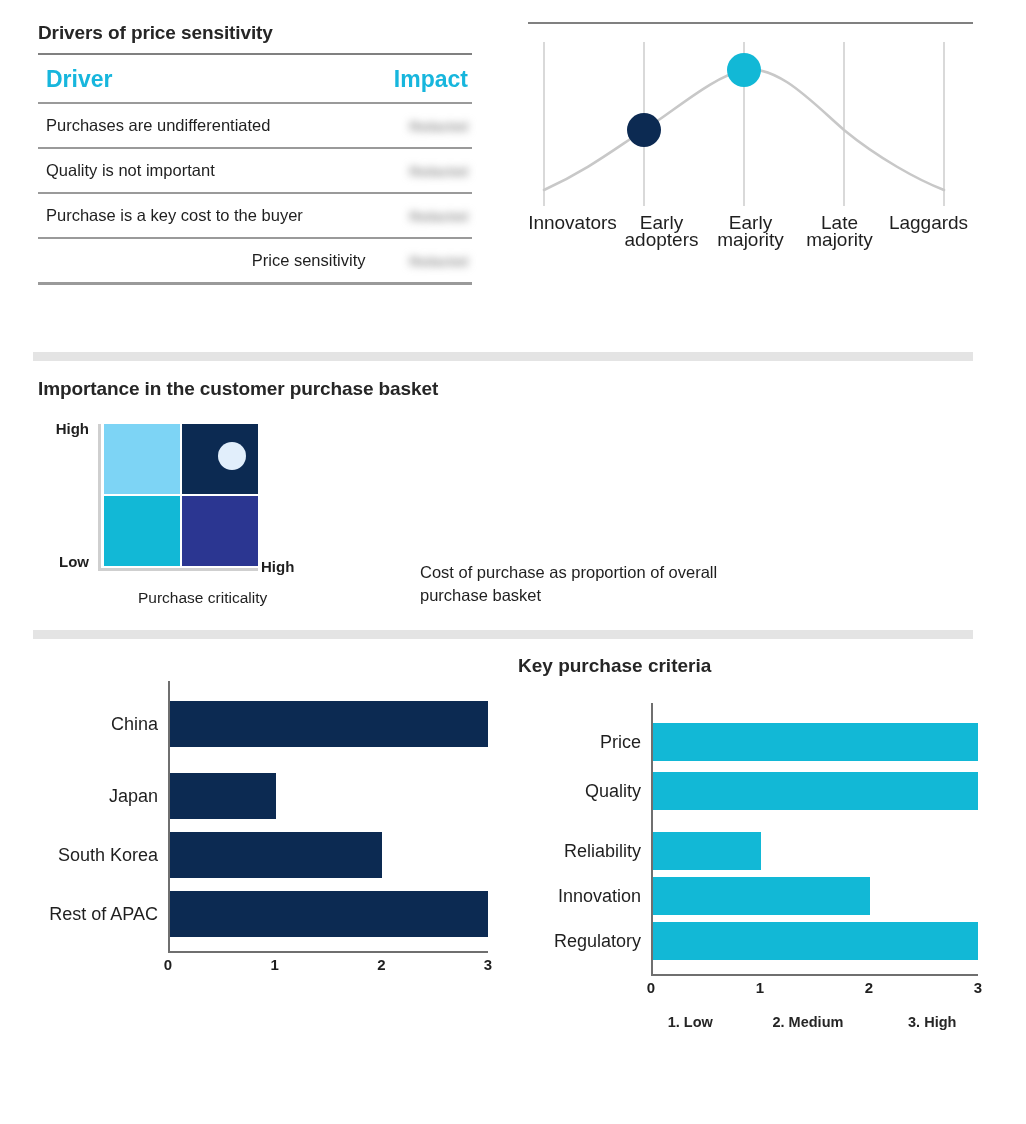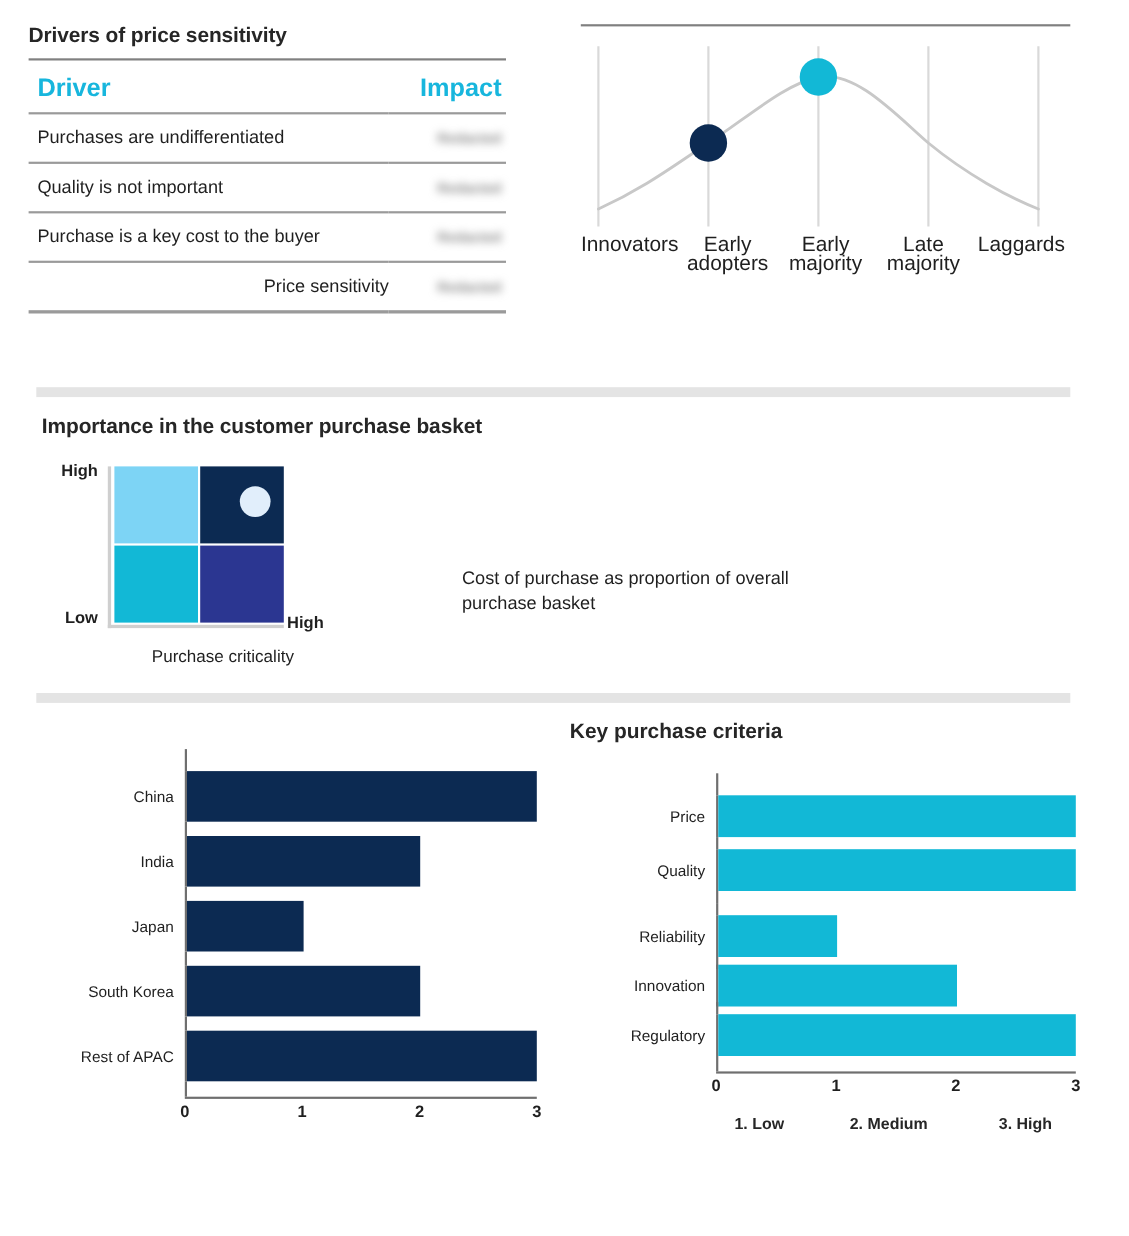--- a/index.html
+++ b/index.html
@@ -20,21 +20,21 @@
     font-weight: bold;
     font-size: 19px;
     color: #262626;
     letter-spacing: -0.1px;
   }
   .rule-strong { height: 2px; background: #808080; }
 
   .band { position: absolute; left: 33px; width: 940px; height: 9px; background: #e4e4e4; }
 
   
-  #panel-drivers { position: absolute; left: 26px; top: 22px; width: 434px; }
+  #panel-drivers { position: absolute; left: 38px; top: 22px; width: 434px; }
   #panel-drivers .sec-title { margin-bottom: 9px; }
 
   .tbl { width: 100%; border-collapse: collapse; margin-top: 11px; }
   .tbl th {
     color: #17b6dd;
     font-size: 23px;
     font-weight: bold;
     text-align: left;
     padding: 0 0 9px 8px;
   }
@@ -71,21 +71,21 @@
     color: #1f1f1f;
   }
   .lc-legend { display: flex; align-items: center; margin-top: 14px; padding-left: 6px; }
   .lc-legend .item { display: flex; align-items: center; margin-right: 48px; }
   .lc-legend .dot { width: 15px; height: 15px; border-radius: 50%; margin-right: 11px; }
   .lc-legend .lbl { font-size: 14.5px; font-weight: bold; color: #262626; }
 
   
   #panel-basket { position: absolute; left: 38px; top: 378px; width: 935px; }
   #panel-basket .sec-title { font-size: 19px; }
-  .mx-wrap { display: flex; align-items: center; margin-top: 24px; }
+  .mx-wrap { display: flex; align-items: flex-end; margin-top: 24px; }
   .mx-block { position: relative; width: 300px; }
   .mx-axis-row { display: flex; align-items: stretch; }
   .mx-ylabels {
     width: 60px;
     display: flex;
     flex-direction: column;
     justify-content: space-between;
     align-items: flex-end;
     padding-right: 9px;
     height: 140px;
@@ -136,21 +136,21 @@
   
   #panel-adoption { position: absolute; left: 38px; top: 655px; width: 450px; }
   #panel-criteria { position: absolute; left: 518px; top: 655px; width: 460px; }
   .bar-title { font-weight: bold; font-size: 19px; color: #262626; }
 
   .bc { margin-top: 26px; }
   .bc-row { display: flex; align-items: center; }
   .bc-cat {
     text-align: right;
     padding-right: 10px;
-    font-size: 14px;
+    font-size: 18px;
     color: #1f1f1f;
     white-space: nowrap;
   }
   .bc-track {
     position: relative;
     flex: 1 1 auto;
     border-left: 2px solid #6f6f6f;
   }
   .bc-bar { height: 100%; }
   .bc-axis {
@@ -302,26 +302,20 @@
         <div class="bc-cat" style="width:130px">China</div>
         <div class="bc-track" style="height:46px">
             <div class="bc-bar" style="width:100%;background:#0c2a52"></div>
           </div>
       </div>
       <div class="bc-row" style="height:13px">
           <div class="bc-cat" style="width:130px"></div>
           <div class="bc-track" style="height:13px"></div>
         </div>
 
-      <div class="bc-row" style="height:46px">
-        <div class="bc-cat" style="width:130px">India</div>
-        <div class="bc-track" style="height:46px">
-            <div class="bc-bar" style="width:66.67%;background:#0c2a52"></div>
-          </div>
-      </div>
       <div class="bc-row" style="height:13px">
           <div class="bc-cat" style="width:130px"></div>
           <div class="bc-track" style="height:13px"></div>
         </div>
 
       <div class="bc-row" style="height:46px">
         <div class="bc-cat" style="width:130px">Japan</div>
         <div class="bc-track" style="height:46px">
             <div class="bc-bar" style="width:33.33%;background:#0c2a52"></div>
           </div>

